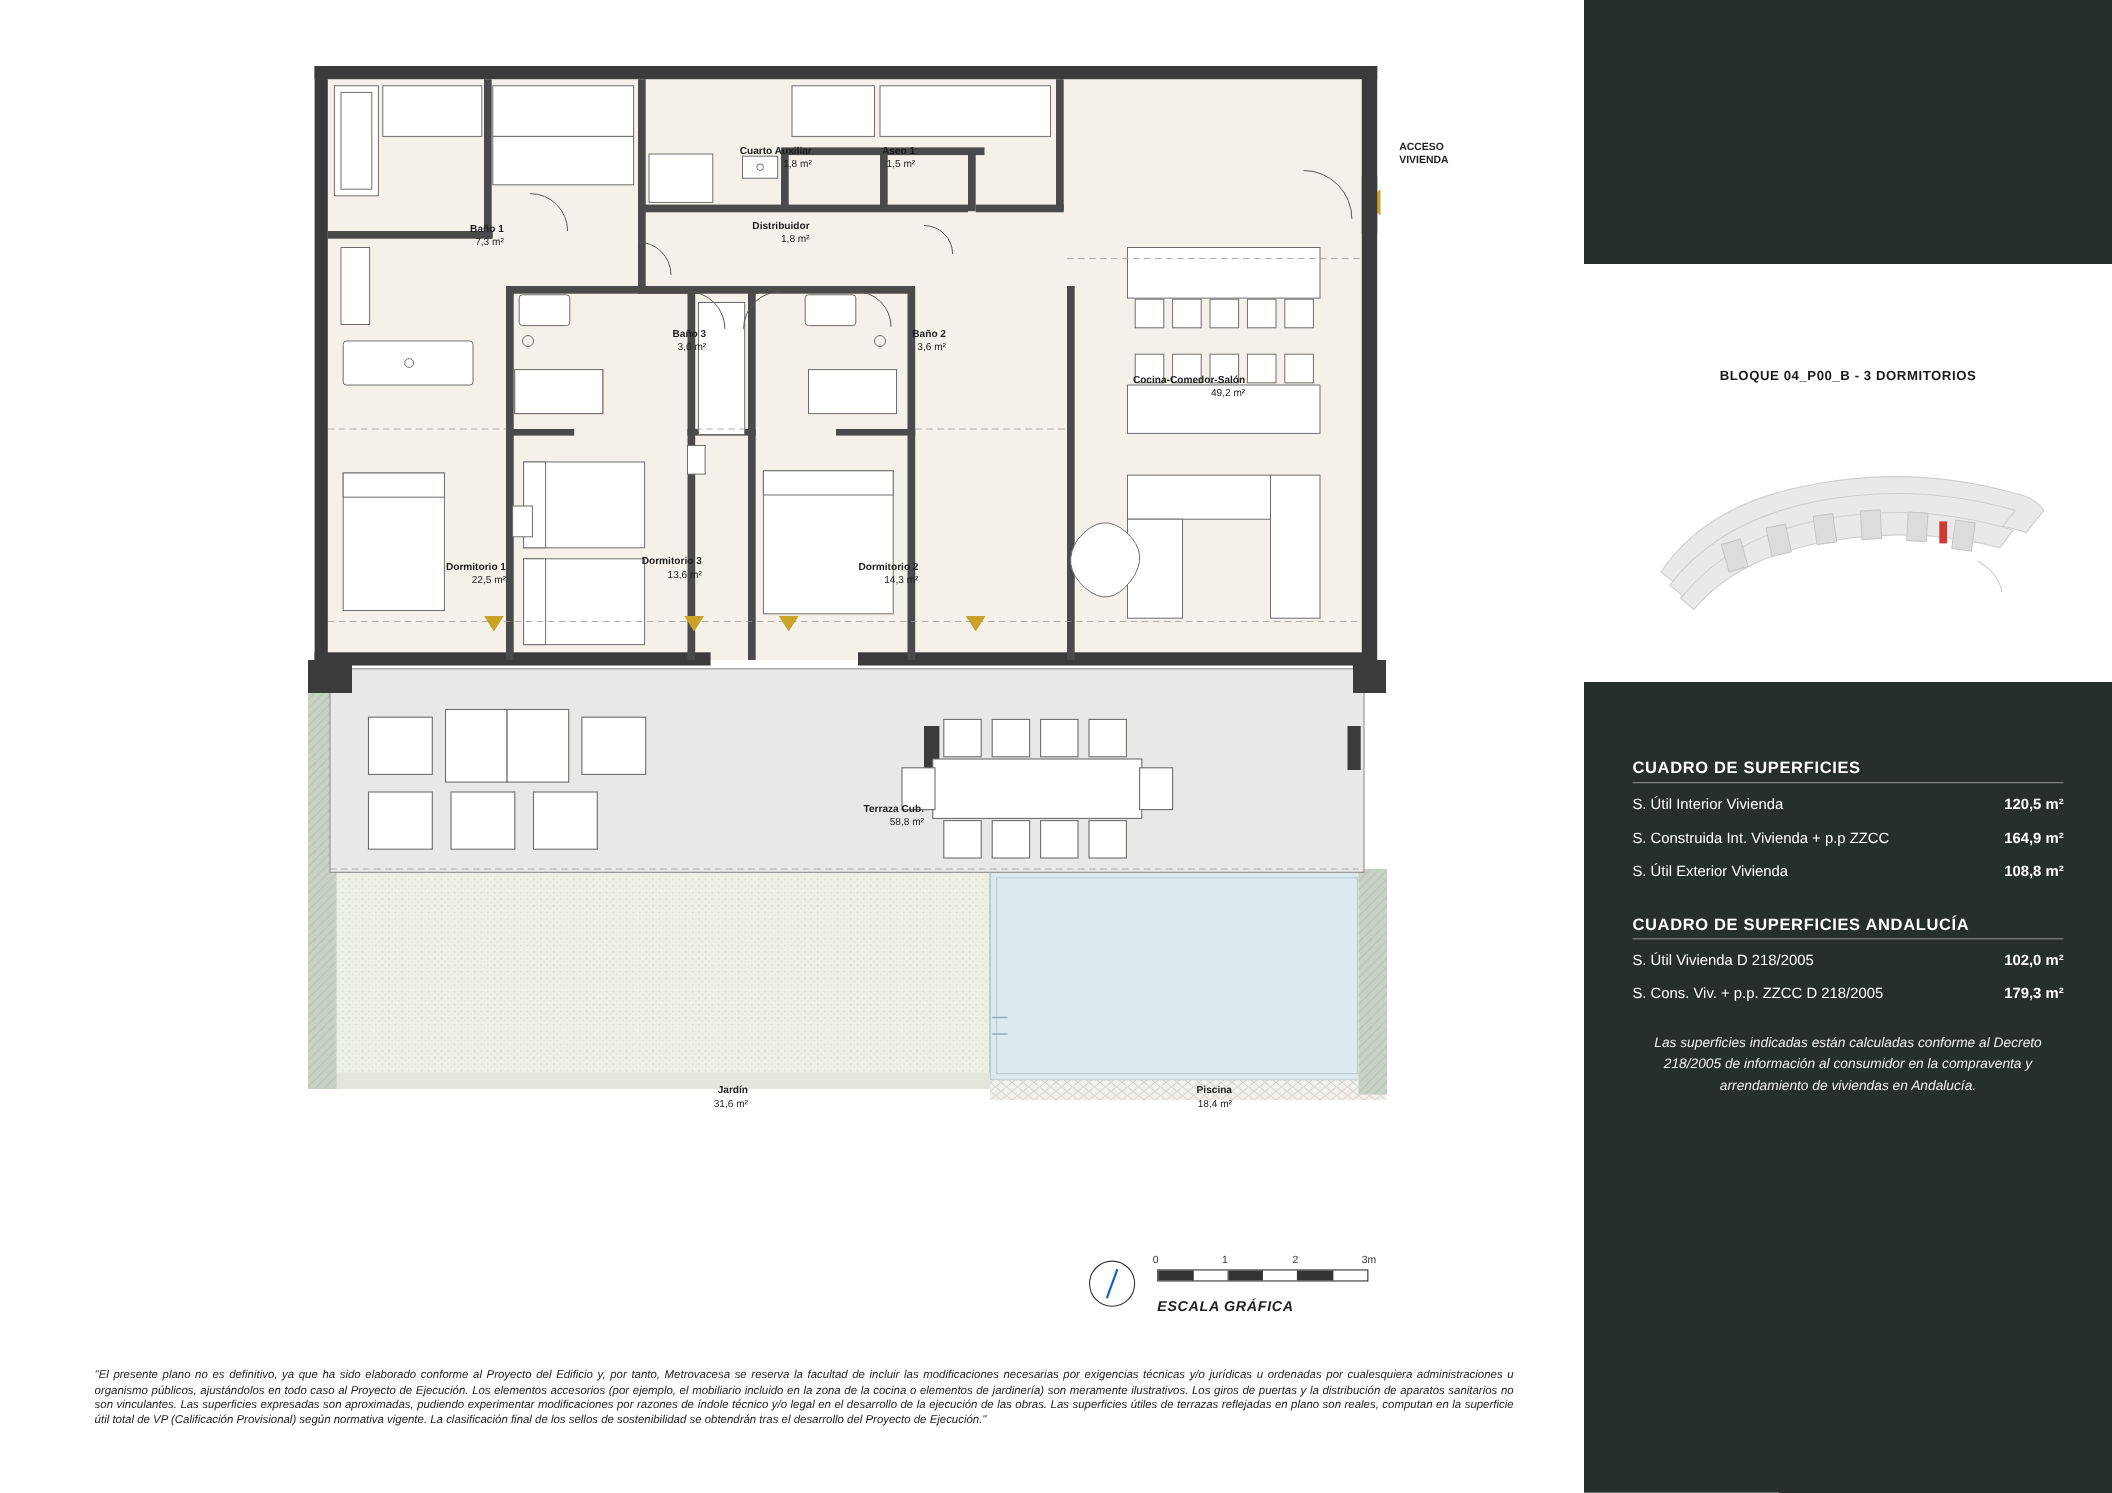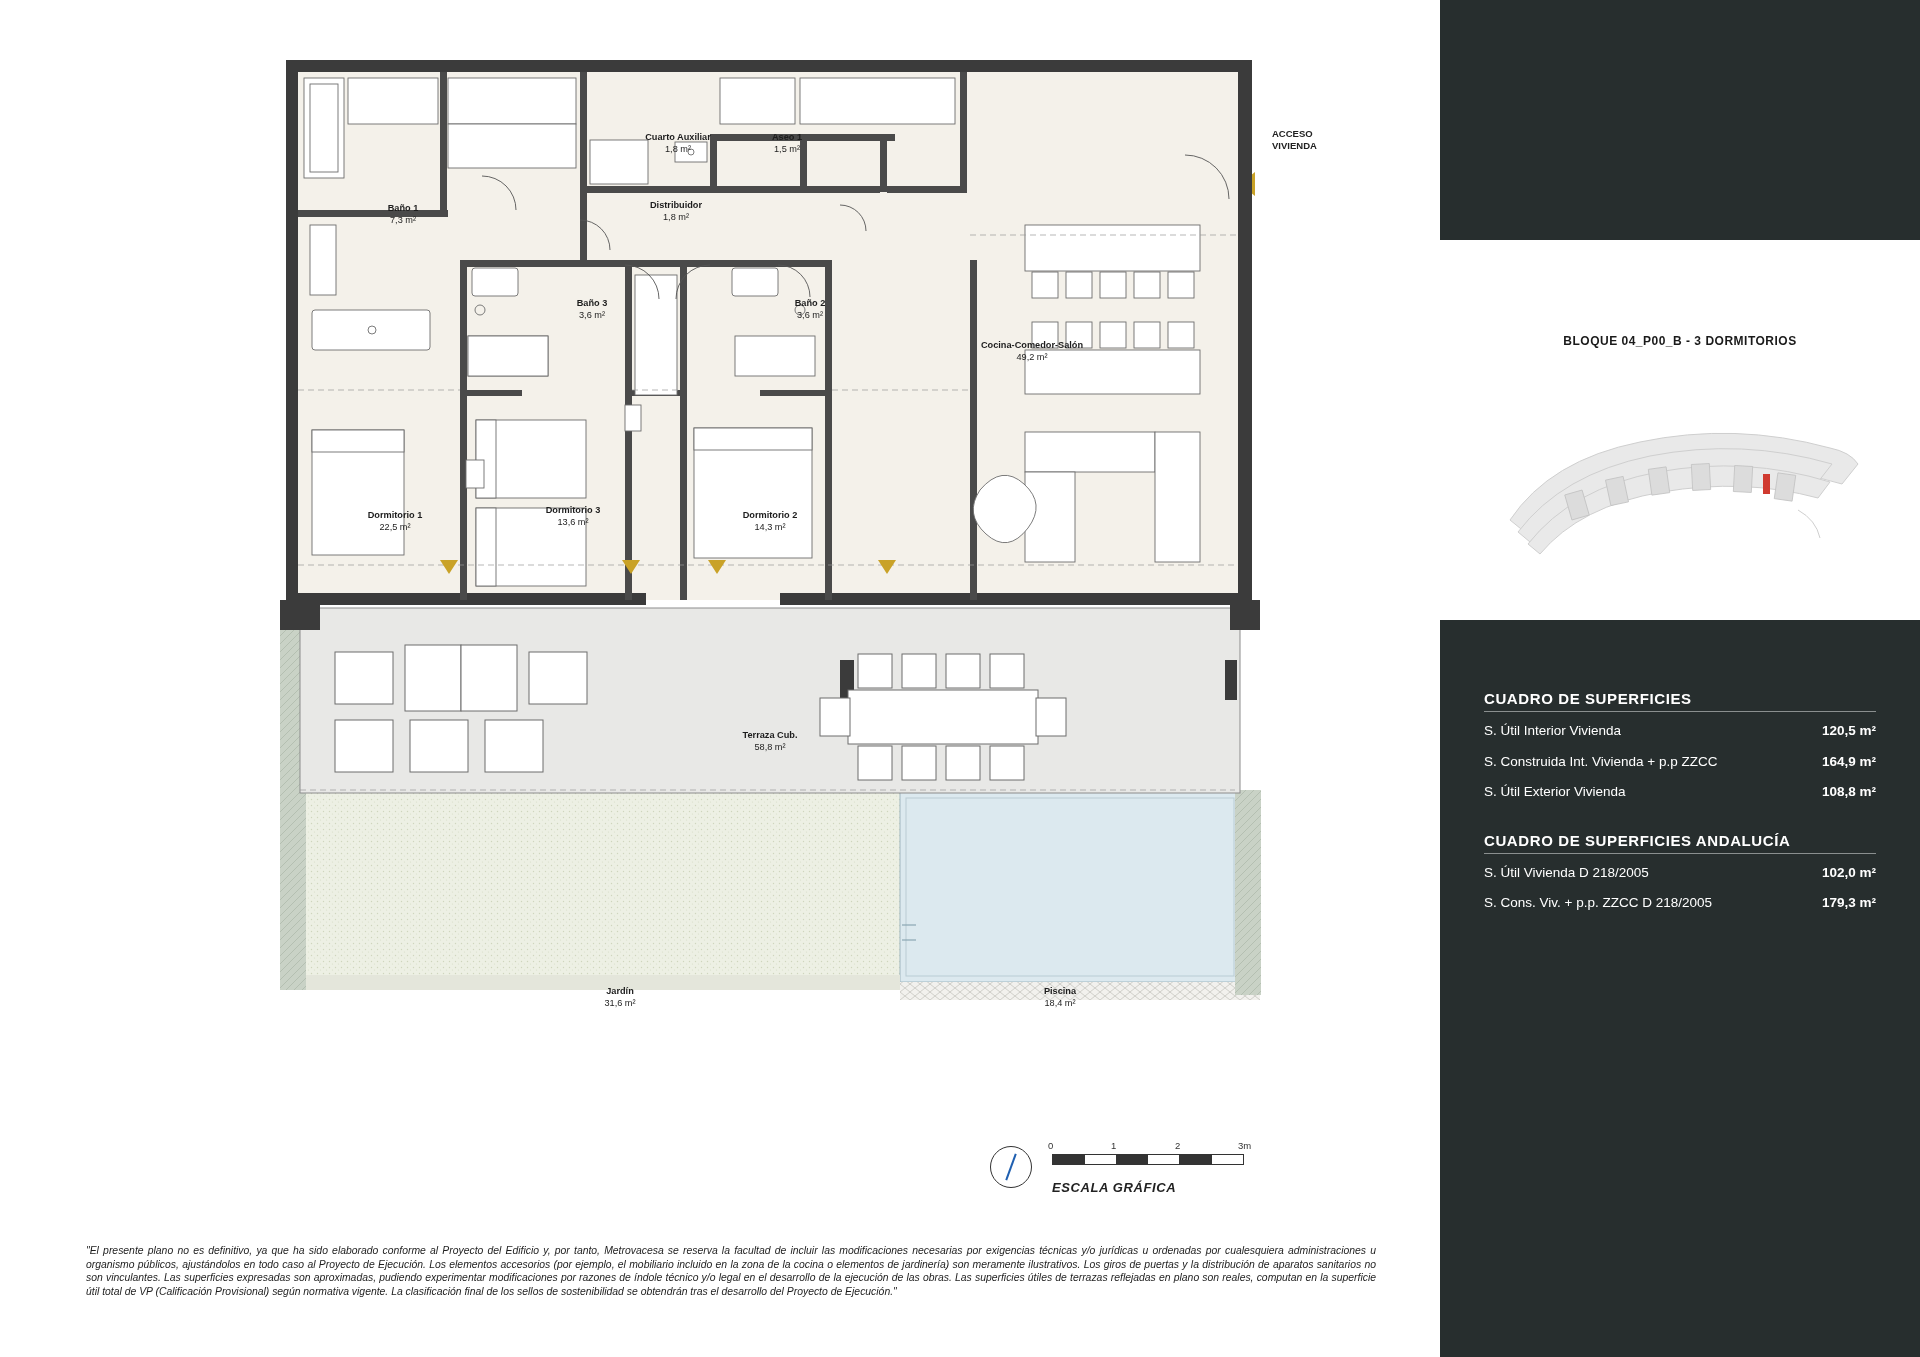--- a/index.html
+++ b/index.html
@@ -57,21 +57,21 @@
   .scale-ticks{position:absolute;left:58px;top:0;width:210px;height:12px;
     font-size:9.5px;color:#333;}
   .scale-ticks span{position:absolute;top:0;}
   .scale-label{position:absolute;left:62px;top:40px;font-size:13px;
     letter-spacing:.6px;color:#222;font-weight:bold;font-style:italic;}
   
   .plan{position:absolute;left:280px;top:60px;width:990px;height:1100px;}
   .plan svg{display:block;}
   .acc-label{position:absolute;left:1272px;top:128px;font-size:9.5px;
     line-height:1.25;color:#222;font-weight:bold;}
-  .room-lbl{position:absolute;text-align:center;font-size:9.2px;line-height:1.3;
+  .room-lbl{position:absolute;text-align:right;font-size:9.2px;line-height:1.3;
     color:#1d1d1d;}
   .room-lbl b{font-weight:bold;display:block;}
   .room-lbl i{font-style:normal;display:block;}
 </style>
 </head>
 <body>
 
 <div class="plan">
 <svg width="990" height="1100" viewBox="0 0 990 1100" xmlns="http://www.w3.org/2000/svg">
   <defs>
@@ -398,14 +398,15 @@
 
     <div class="arow">
       <span class="lbl">S. Útil Vivienda D 218/2005</span>
       <span class="val">102,0 m²</span>
     </div>
     <div class="arow">
       <span class="lbl">S. Cons. Viv. + p.p. ZZCC D 218/2005</span>
       <span class="val">179,3 m²</span>
     </div>
 
+    <div class="note">Las superficies indicadas están calculadas conforme al Decreto 218/2005 de información al consumidor en la compraventa y arrendamiento de viviendas en Andalucía.</div>
   </div>
 </div>
 
 </body></html>

